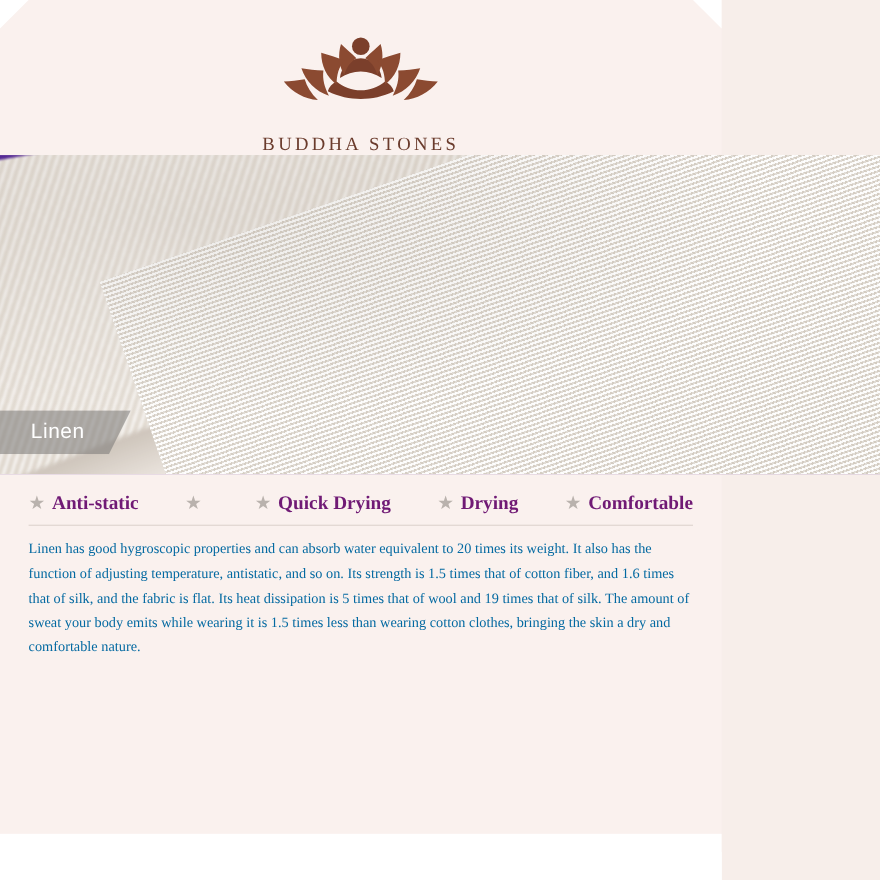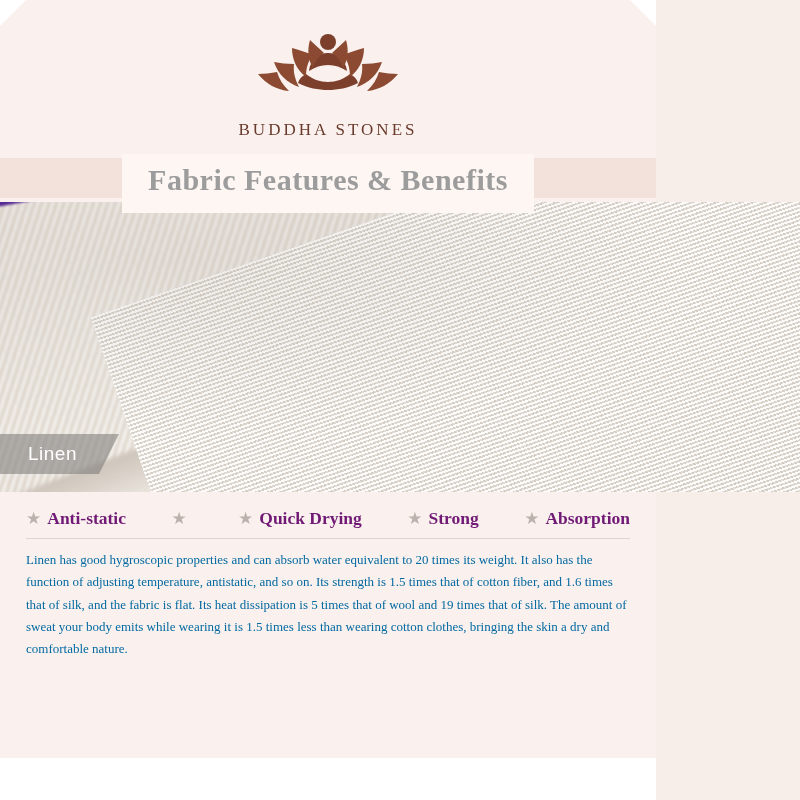--- a/index.html
+++ b/index.html
@@ -248,28 +248,20 @@
           <path d="M134 44c-4 12-13 21-25 25 4-8 6-15 5-23 7 0 14-1 20-2z"></path>
 
           <path d="M10 56c8 10 19 16 31 17-6-6-10-12-12-19-6 1-13 2-19 2z"></path>
           <path d="M150 56c-8 10-19 16-31 17 6-6 10-12 12-19 6 1 13 2 19 2z"></path>
         </g>
       </svg>
     </span>
     <div class="brand-name">BUDDHA STONES</div>
   </div>
 
-  <div class="title-band">
-    <div class="band-line"></div>
-    <div class="title-band-inner">
-      <span class="title-plate">
-        <span class="page-title">Fabric Features &amp; Benefits</span>
-      </span>
-    </div>
-  </div>
 
   <div class="hero">
     <div class="fabric">
       <div class="fabric-a"></div>
       <div class="fabric-fold"></div>
       <div class="fabric-b"></div>
       <div class="fabric-shadow"></div>
     </div>
     <div class="material-tag">Linen</div>
   </div>
@@ -282,25 +274,25 @@
       </div>
       <div class="feature">
         <span class="star">★</span>
       </div>
       <div class="feature">
         <span class="star">★</span>
         <span class="feature-label">Quick Drying</span>
       </div>
       <div class="feature">
         <span class="star">★</span>
-        <span class="feature-label">Strong</span>
-      </div>
-      <div class="feature">
-        <span class="star">★</span>
-        <span class="feature-label">Absorption</span>
+        <span class="feature-label">Drying</span>
+      </div>
+      <div class="feature">
+        <span class="star">★</span>
+        <span class="feature-label">Comfortable</span>
       </div>
     </div>
   </div>
 
   <div class="divider"></div>
 
   <p class="body-copy">Linen has good hygroscopic properties and can absorb water equivalent to 20 times its weight. It also has the function of adjusting temperature, antistatic, and so on. Its strength is 1.5 times that of cotton fiber, and 1.6 times that of silk, and the fabric is flat. Its heat dissipation is 5 times that of wool and 19 times that of silk. The amount of sweat your body emits while wearing it is 1.5 times less than wearing cotton clothes, bringing the skin a dry and comfortable nature.</p>
 
   <div class="footer-band"></div>
 </div>

